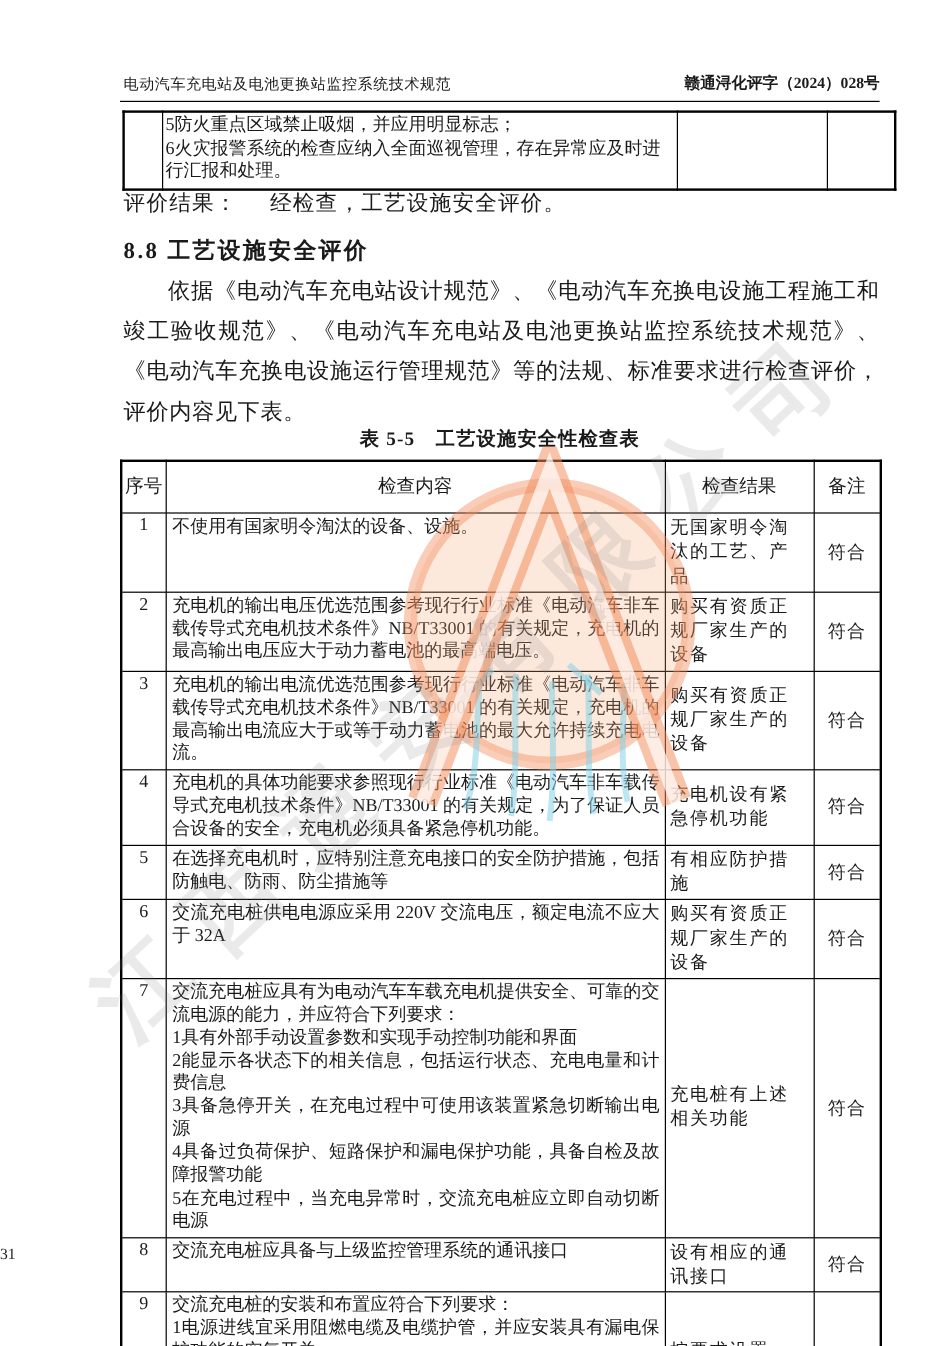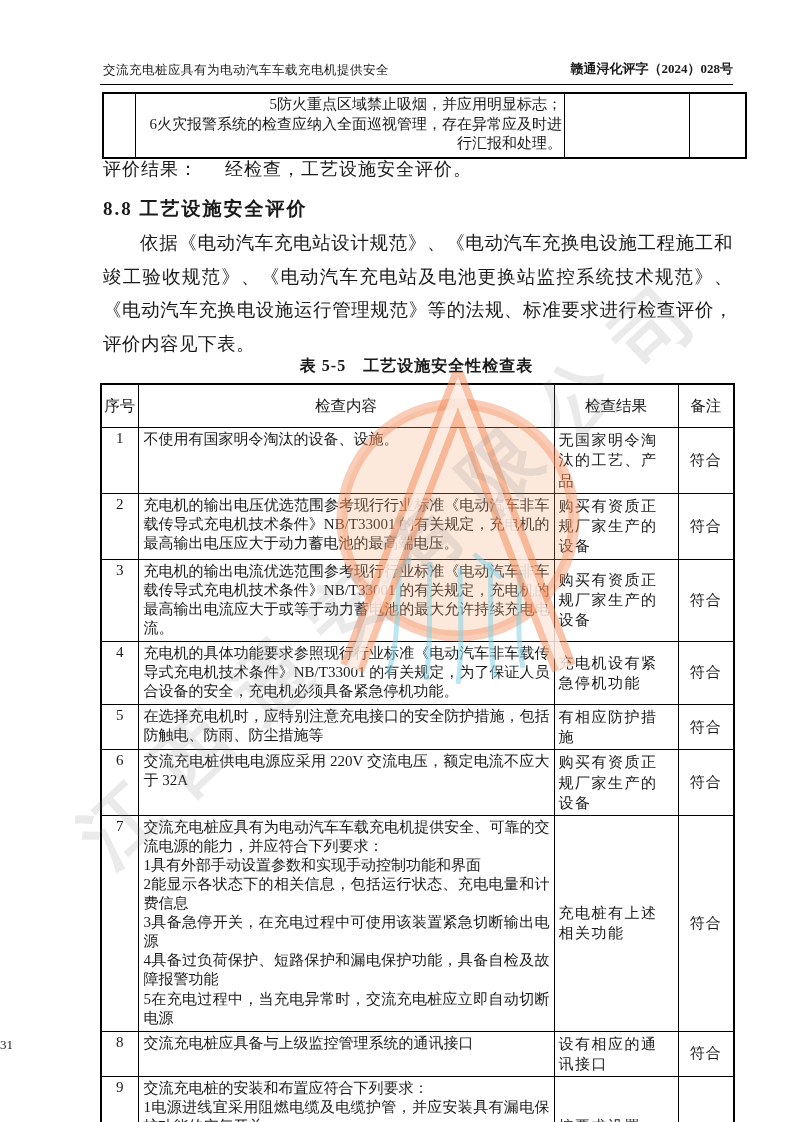--- a/index.html
+++ b/index.html
@@ -13,21 +13,21 @@
   
   .hdr-left{left:103px;top:62px;font-size:12.5px;letter-spacing:.5px;}
   .hdr-right{right:60px;top:60px;font-size:13px;font-weight:bold;}
   .hdr-rule{left:100px;top:84px;width:633px;border-top:1.5px solid #000;height:0;}
 
   
   .top-table{left:102px;top:92px;width:630px;border-collapse:collapse;table-layout:fixed;}
   .top-table td{border:1px solid #000;font-size:15px;line-height:1.3;vertical-align:top;}
   .top-table{border:2px solid #000;}
   .top-table .c-no{width:29px;}
-  .top-table .c-content{width:424px;padding:1px 2px 3px 2px;white-space:pre-line;text-align:right;}
+  .top-table .c-content{width:424px;padding:1px 2px 3px 2px;white-space:pre-line;}
   .top-table .c-result{width:122px;}
   .top-table .c-remark{width:53px;}
 
   .result-line{left:103px;top:157px;font-size:18px;letter-spacing:1px;}
   .result-line .gap{display:inline-block;width:1.5em;}
   .section-heading{left:103px;top:196px;font-size:19px;font-weight:bold;letter-spacing:2px;}
   .body-paragraph{left:103px;top:227px;width:630px;font-size:18.5px;line-height:33.5px;
     text-align:justify;text-indent:2em;letter-spacing:.5px;}
   .table-title{left:100px;top:356px;width:633px;text-align:center;font-size:16px;font-weight:bold;letter-spacing:1px;}
 
@@ -52,21 +52,21 @@
   .wm-seal{position:absolute;left:330px;top:372px;}
   .wm-red{position:absolute;left:283px;top:694px;font-size:86px;line-height:1;font-weight:bold;
     font-family:"Liberation Sans","DejaVu Sans",sans-serif;color:rgba(219,54,46,0.55);letter-spacing:3px;white-space:nowrap;}
   .wm-diag{position:absolute;left:92px;top:812px;transform:rotate(-43deg);transform-origin:0 50%;
     font-size:76px;font-weight:bold;font-family:"Liberation Sans","DejaVu Sans",sans-serif;
     color:rgba(128,128,128,0.17);letter-spacing:28px;white-space:nowrap;line-height:1;}
 </style>
 </head>
 <body>
 
-<div class="abs hdr-left">交流充电桩应具有为电动汽车车载充电机提供安全</div>
+<div class="abs hdr-left">电动汽车充电站及电池更换站监控系统技术规范</div>
 <div class="abs hdr-right">赣通浔化评字（2024）028号</div>
 <div class="abs hdr-rule"></div>
 
 <table class="abs top-table">
   <tbody>
       <tr>
     <td class="c-no"></td>
     <td class="c-content">5防火重点区域禁止吸烟，并应用明显标志；
 6火灾报警系统的检查应纳入全面巡视管理，存在异常应及时进行汇报和处理。</td>
     <td class="c-result"></td>

